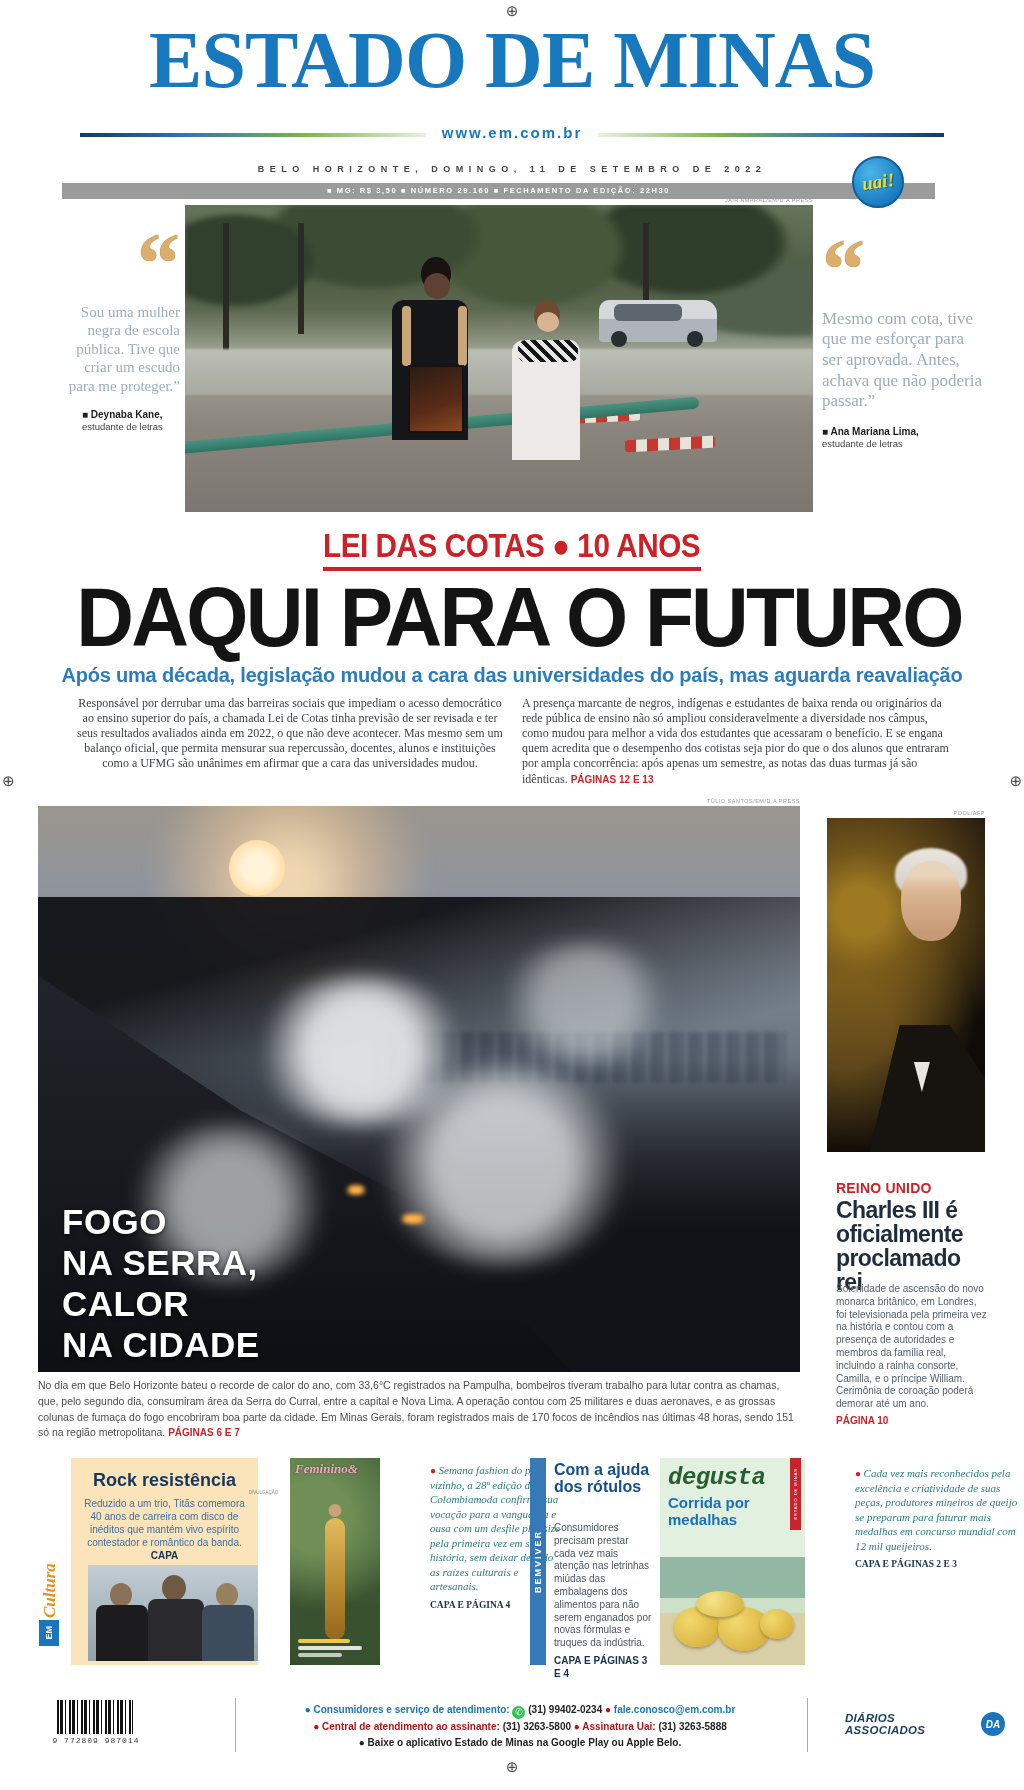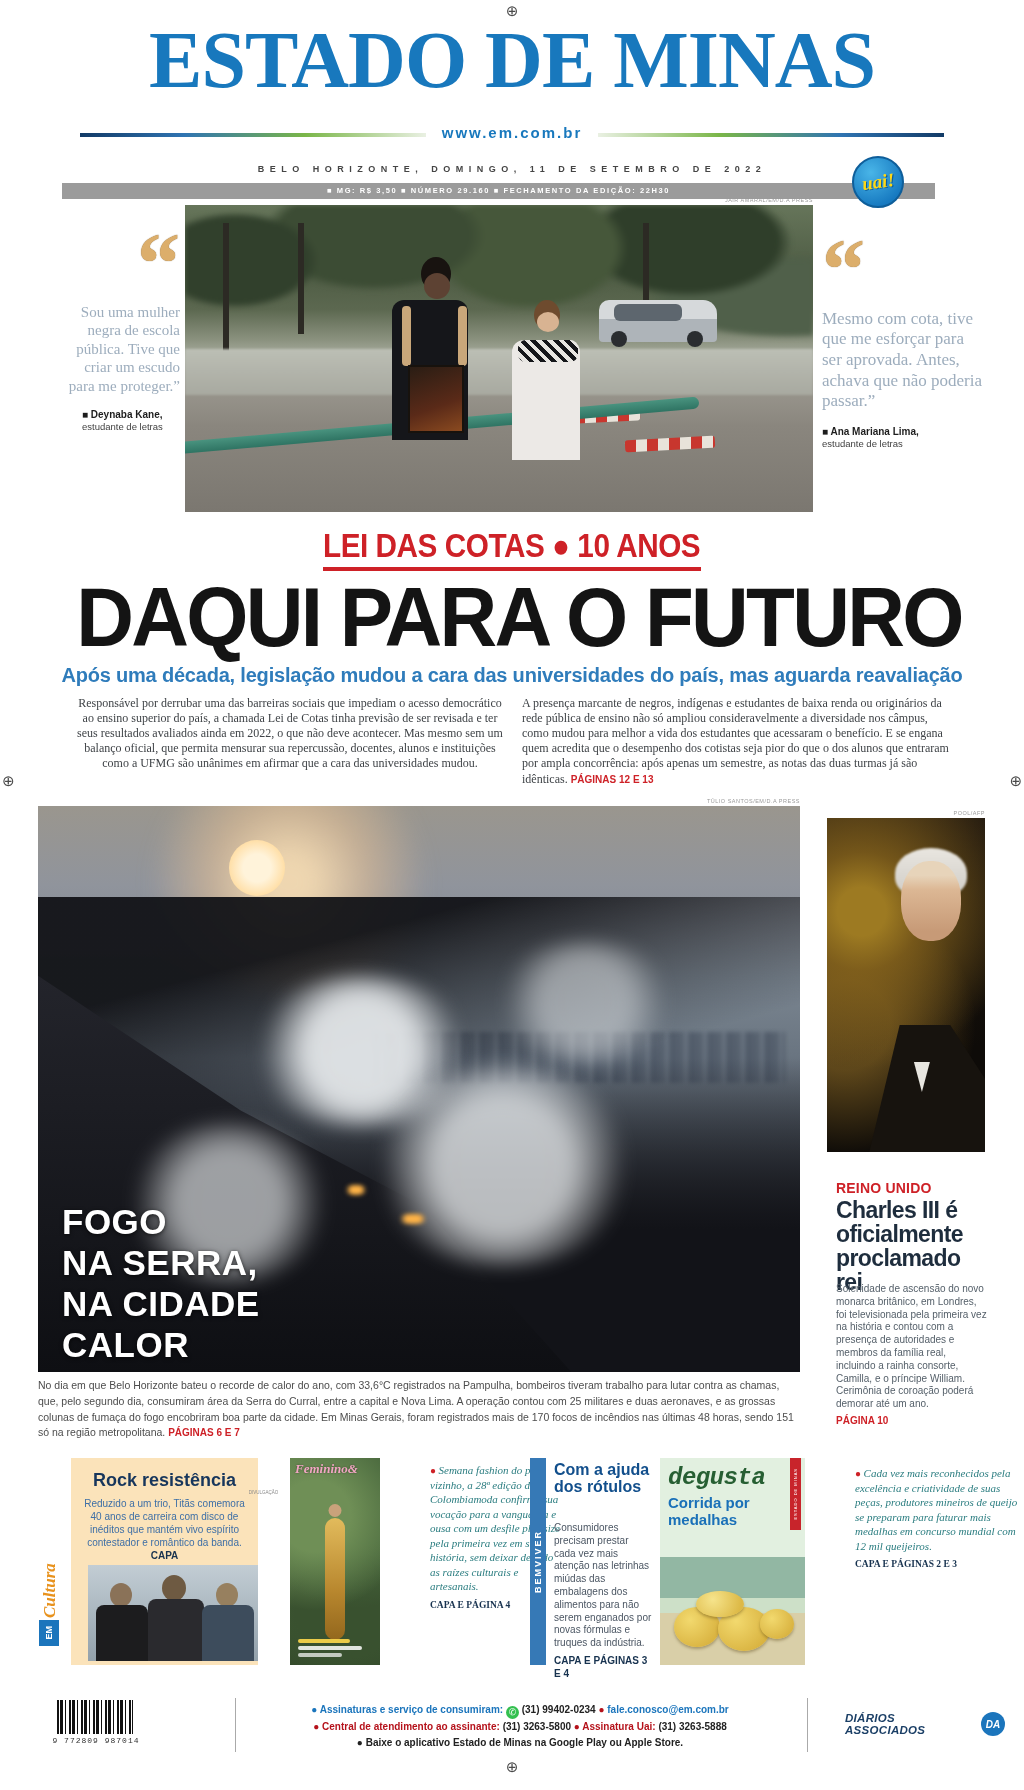--- a/index.html
+++ b/index.html
@@ -245,22 +245,22 @@
     <div class="fp-ridge2"></div>
     <div class="fp-smoke" style="left:28%;top:30%;width:220px;height:150px;"></div>
     <div class="fp-smoke" style="left:44%;top:46%;width:260px;height:200px;opacity:.85;"></div>
     <div class="fp-smoke" style="left:12%;top:56%;width:200px;height:160px;opacity:.7;"></div>
     <div class="fp-smoke" style="left:60%;top:24%;width:180px;height:120px;opacity:.55;"></div>
     <div class="fp-flame" style="left:40%;top:67%;"></div>
     <div class="fp-flame" style="left:47%;top:72%;width:34px;"></div>
     <div class="fire-title">
       <div>FOGO</div>
       <div>NA SERRA,</div>
+      <div>CALOR</div>
       <div>NA CIDADE</div>
-      <div>CALOR</div>
     </div>
   </div>
   <div class="abs fire-caption">
     <span>No dia em que Belo Horizonte bateu o recorde de calor do ano, com 33,6°C registrados na Pampulha, bombeiros tiveram trabalho para lutar contra as chamas, que, pelo segundo dia, consumiram área da Serra do Curral, entre a capital e Nova Lima. A operação contou com 25 militares e duas aeronaves, e as grossas colunas de fumaça do fogo encobriram boa parte da cidade. Em Minas Gerais, foram registrados mais de 170 focos de incêndios nas últimas 48 horas, sendo 151 só na região metropolitana. </span><span class="pages-ref">PÁGINAS 6 E 7</span>
   </div>
 
   <div class="abs credit" style="left:827px;top:810px;width:158px;text-align:right;">POOL/AFP</div>
   <div class="abs uk-photo">
     <div class="uk-hair"></div>
     <div class="uk-head"></div>
@@ -339,33 +339,33 @@
     <div class="ref" style="margin-top:5px;">CAPA E PÁGINAS 2 E 3</div>
   </div>
 
   <div class="abs barcode"></div>
   <div class="abs barcode-num">9 772809 987014</div>
   <div class="abs fdiv" style="left:235px;"></div>
   <div class="abs fdiv" style="left:807px;"></div>
 
   <div class="abs footer-center">
     <div>
-      <span class="f-blue">● Assinaturas e serviço de consumiram:</span>
+      <span class="f-blue">● Consumidores e serviço de atendimento:</span>
       <span class="wa">✆</span>
       <span class="f-dark">(31) 99402-0234</span>
       <span class="f-red">●</span>
       <span class="f-blue">fale.conosco@em.com.br</span>
     </div>
     <div>
       <span class="f-red">● Central de atendimento ao assinante:</span>
       <span class="f-dark">(31) 3263-5800</span>
       <span class="f-red">● Assinatura Uai:</span>
       <span class="f-dark">(31) 3263-5888</span>
     </div>
-    <div class="f-dark">● Baixe o aplicativo Estado de Minas na Google Play ou Apple Store.</div>
+    <div class="f-dark">● Baixe o aplicativo Estado de Minas na Google Play ou Apple Belo.</div>
   </div>
 
   <div class="abs da-wrap">
     <span class="da-label">DIÁRIOS ASSOCIADOS</span>
     <span class="da-logo">DA</span>
   </div>
 
 </div>
 
 </body></html>

